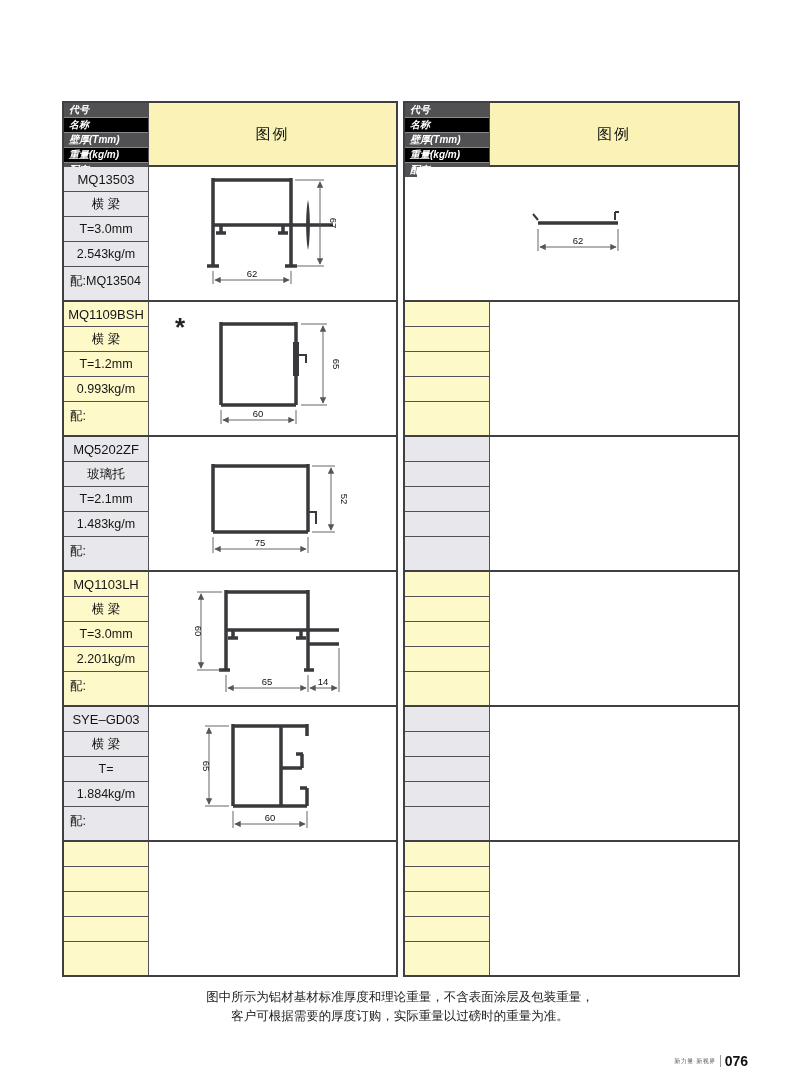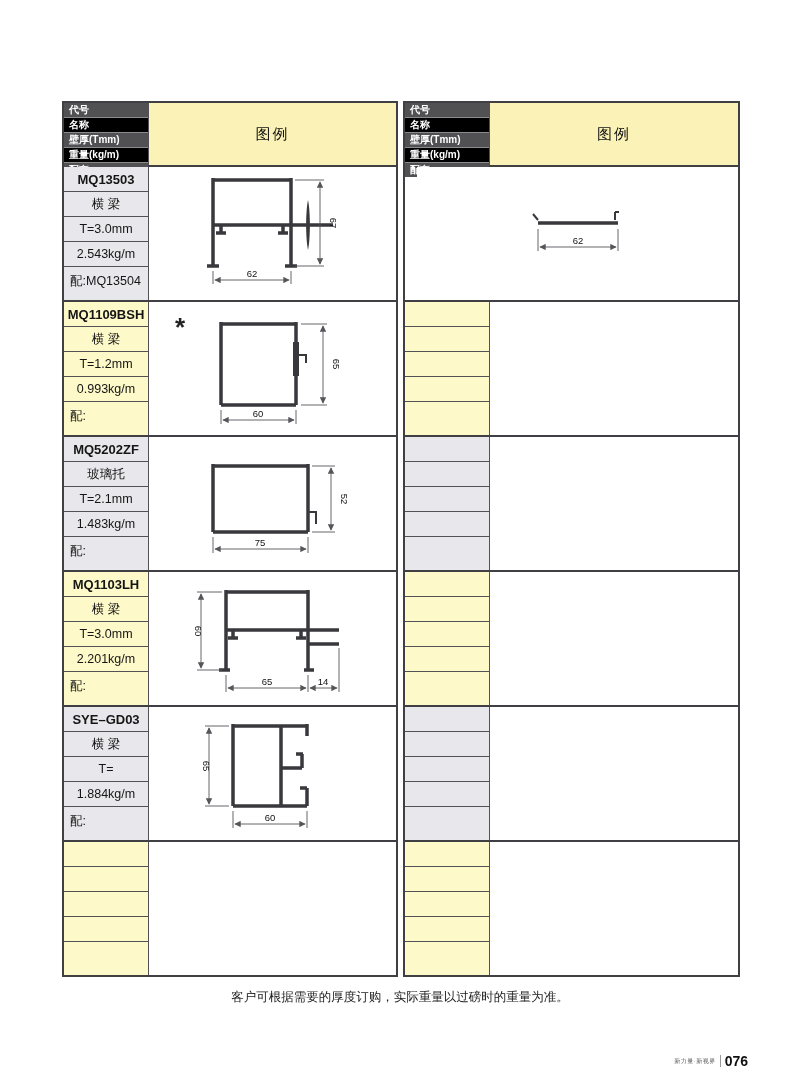--- a/index.html
+++ b/index.html
@@ -5,37 +5,37 @@
   * { margin:0; padding:0; box-sizing:border-box; }
   html,body { width:800px; height:1085px; background:#ffffff;
     font-family:"Liberation Sans", sans-serif; position:relative; }
 
   .tbl { position:absolute; top:101px; border:2px solid #3f3f44; background:#fff; }
   .tbl-left  { left:62px;  width:336px; }
   .tbl-right { left:403px; width:337px; }
 
   
   .hdr { display:flex; height:64px; border-bottom:2px solid #3f3f44; }
-  .hdr-labels { width:85px; border-right:1px solid #515156; display:flex; flex-direction:column; }
+  .hdr-labels { width:85px; border-right:1px solid #515156; display:flex; flex-direction:column;font-style:italic; }
   .hdr-cell { flex:1; color:#fff; font-weight:bold; font-size:10px;
     display:flex; align-items:center; padding-left:5px; white-space:nowrap;
     border-bottom:1px solid #8b8b8e; }
   .hdr-cell:last-child { border-bottom:none; }
   .hdr-cell.dA { background:#515154; }
   .hdr-cell.dB { background:#000000;text-align:right; }
   .hdr-legend { flex:1; background:#faf2b6; display:flex; align-items:center;
     justify-content:center; font-weight:normal; font-size:15px; color:#111; letter-spacing:2px; }
 
   
   .row { display:flex; height:135px; border-bottom:2px solid #3f3f44; }
   .row:last-child { height:133px; border-bottom:none; }
   .row-labels { width:85px; border-right:1px solid #515156; display:flex; flex-direction:column; }
   .lcell { height:25px; border-bottom:1px solid #515156; font-size:12.5px; color:#151515;
     display:flex; align-items:center; justify-content:center; white-space:nowrap; overflow:hidden; }
-  .lcell.code { font-weight:bold; font-size:13px; }
+  .lcell.code { font-weight:normal; font-size:13px; }
   .lcell.match { flex:1; border-bottom:none; justify-content:flex-start;
     align-items:flex-start; padding:6px 16px 0 6px; }
   .t-gray  .lcell { background:#e8e7eb; }
   .t-yellow .lcell { background:#fdf9c9; }
 
   .row-diagram { flex:1; background:#fff; position:relative;
     display:flex; align-items:center; justify-content:center;margin-left:12px; }
 
   
   .prof { stroke:#39393d; stroke-width:3.5; fill:none; }
@@ -275,20 +275,21 @@
       <div class="lcell"></div>
       <div class="lcell"></div>
       <div class="lcell"></div>
       <div class="lcell match"></div>
     </div>
     <div class="row-diagram"></div>
   </div>
 </div>
 
 <div class="footnote">
+  <div>图中所示为铝材基材标准厚度和理论重量，不含表面涂层及包装重量，</div>
   <div>客户可根据需要的厚度订购，实际重量以过磅时的重量为准。</div>
 </div>
 
 <div class="pagefoot">
   <span class="brand">新力量·新视界</span>
   <span class="footdiv"></span>
   <span class="pagenum">076</span>
 </div>
 
 </body></html>

